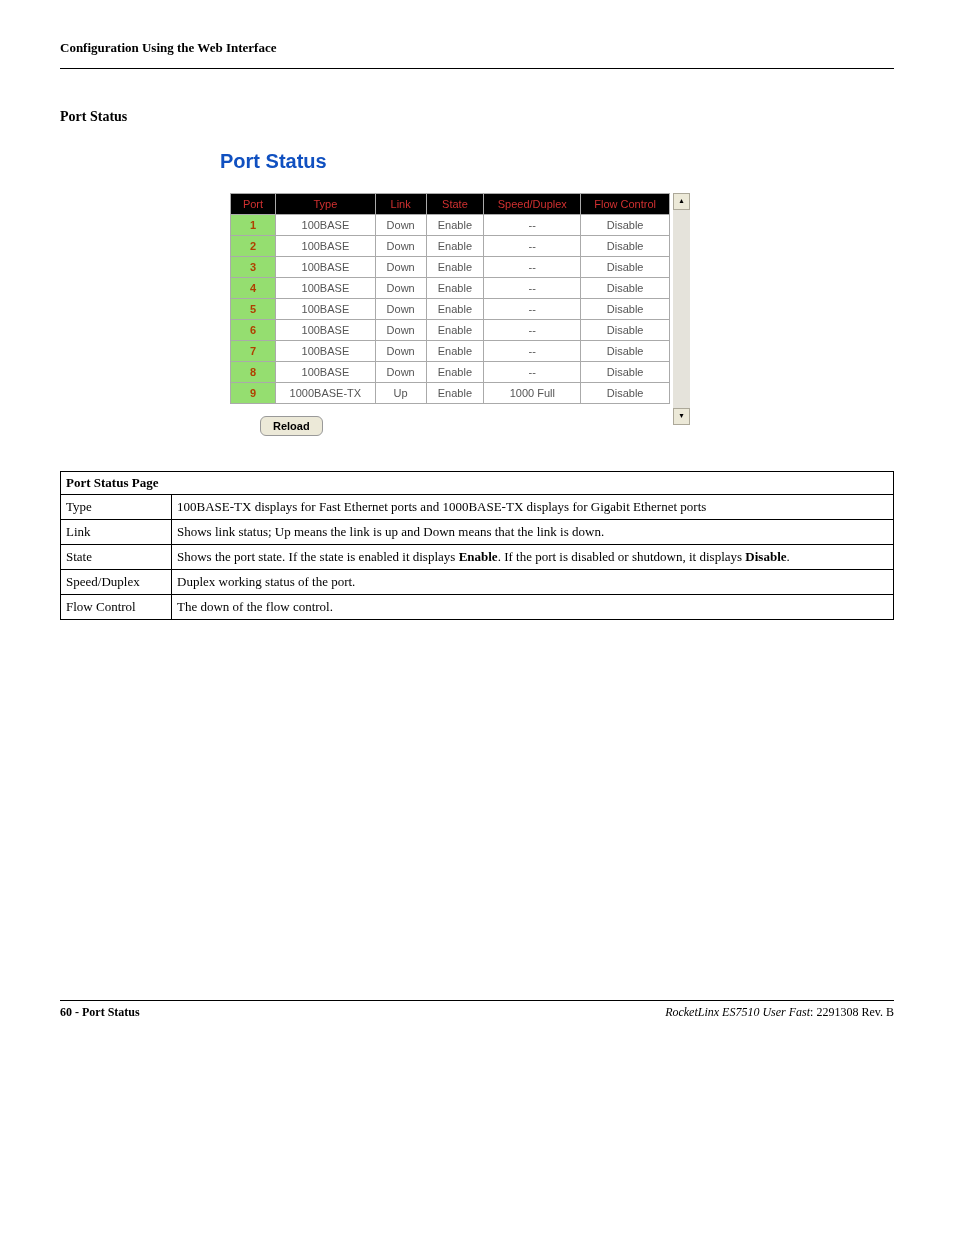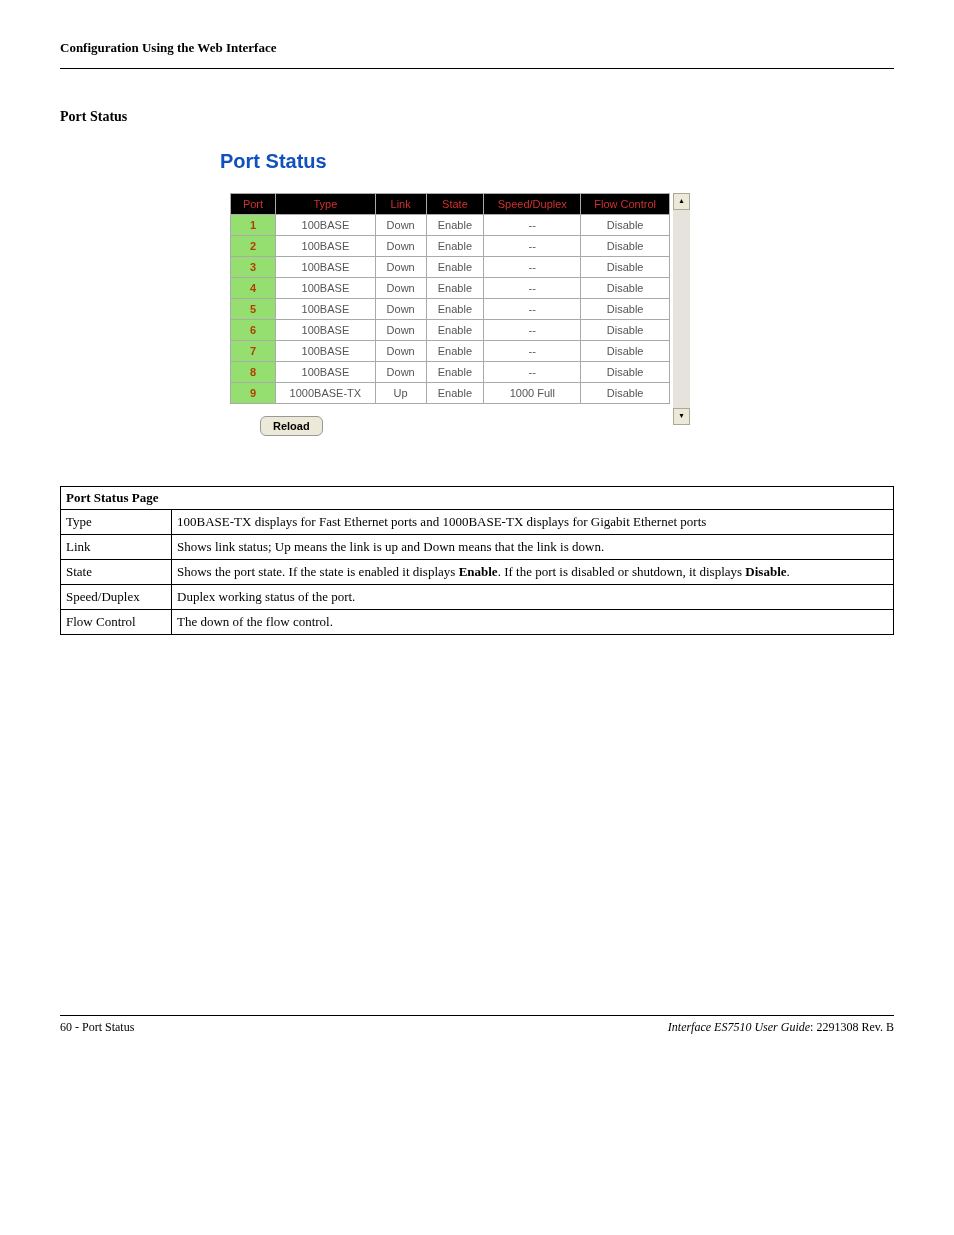--- a/index.html
+++ b/index.html
@@ -96,21 +96,21 @@
       margin-top: 12px;
       margin-left: 30px;
       display: inline-block;
       background: #ece9d8;
       border: 1px solid #999;
       border-radius: 6px;
     }
     .desc-table {
       border-collapse: collapse;
       width: 100%;
-      margin-top: 50px;
+      margin-top: 35px;
       font-size: 13px;
     }
     .desc-table th.desc-header {
       border: 1px solid #000;
       text-align: left;
       padding: 3px 5px;
       font-weight: bold;
       font-size: 13px;
     }
     .desc-table td {
@@ -123,21 +123,21 @@
     }
     .footer {
       margin-top: 380px;
       border-top: 1.5px solid #000;
       padding-top: 4px;
       display: flex;
       justify-content: space-between;
       font-size: 12px;
     }
     .footer .left-foot {
-      font-weight: normal;
+      font-weight: bold;
     }
     .footer .right-foot {
       font-style: italic;
     }
     .normal-span {
       font-style: normal;
     }
   </style>
 </head>
 <body>
@@ -271,16 +271,16 @@
         <tr>
           <td class="col-label">Flow Control</td>
           <td>The down of the flow control.</td>
         </tr>
       </tbody>
   </table>
 
   <div class="footer">
     <div class="left-foot">60 - Port Status</div>
     <div class="right-foot">
-      <span>Interface ES7510  User Guide</span><span class="normal-span">: 2291308 Rev. B</span>
+      <span>RocketLinx ES7510  User Fast</span><span class="normal-span">: 2291308 Rev. B</span>
     </div>
   </div>
 </div>
 
 </body></html>

